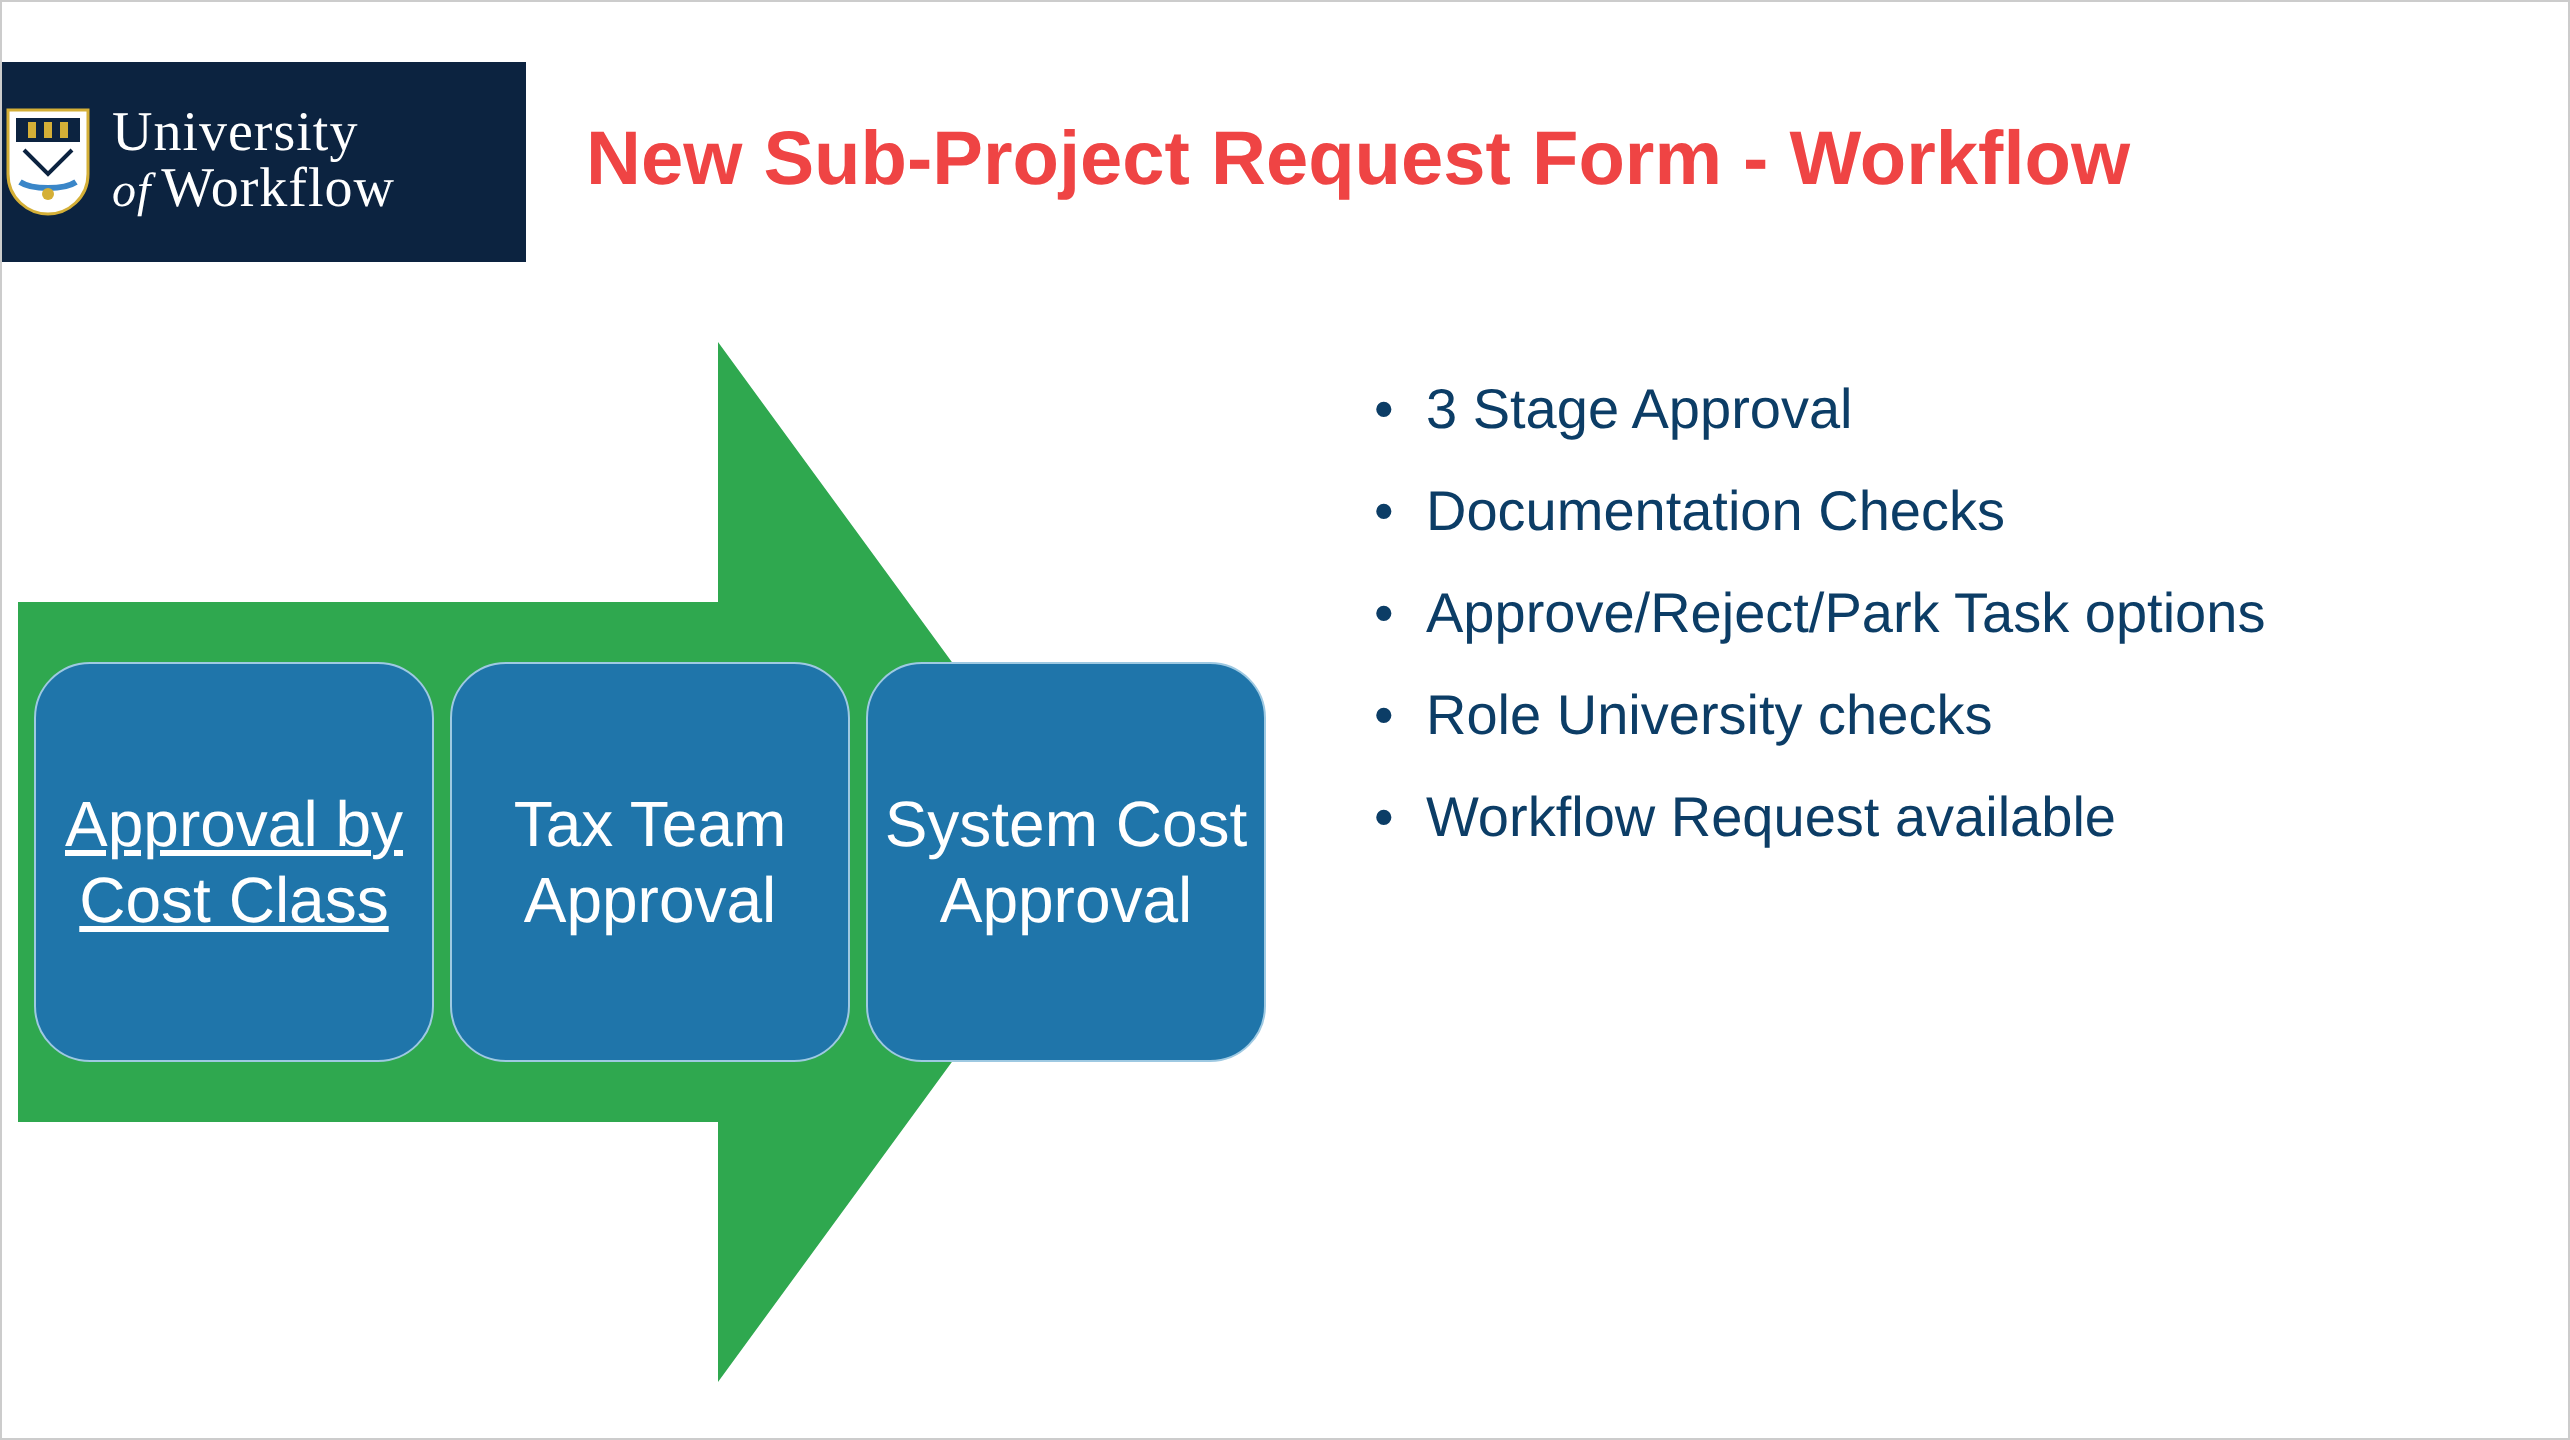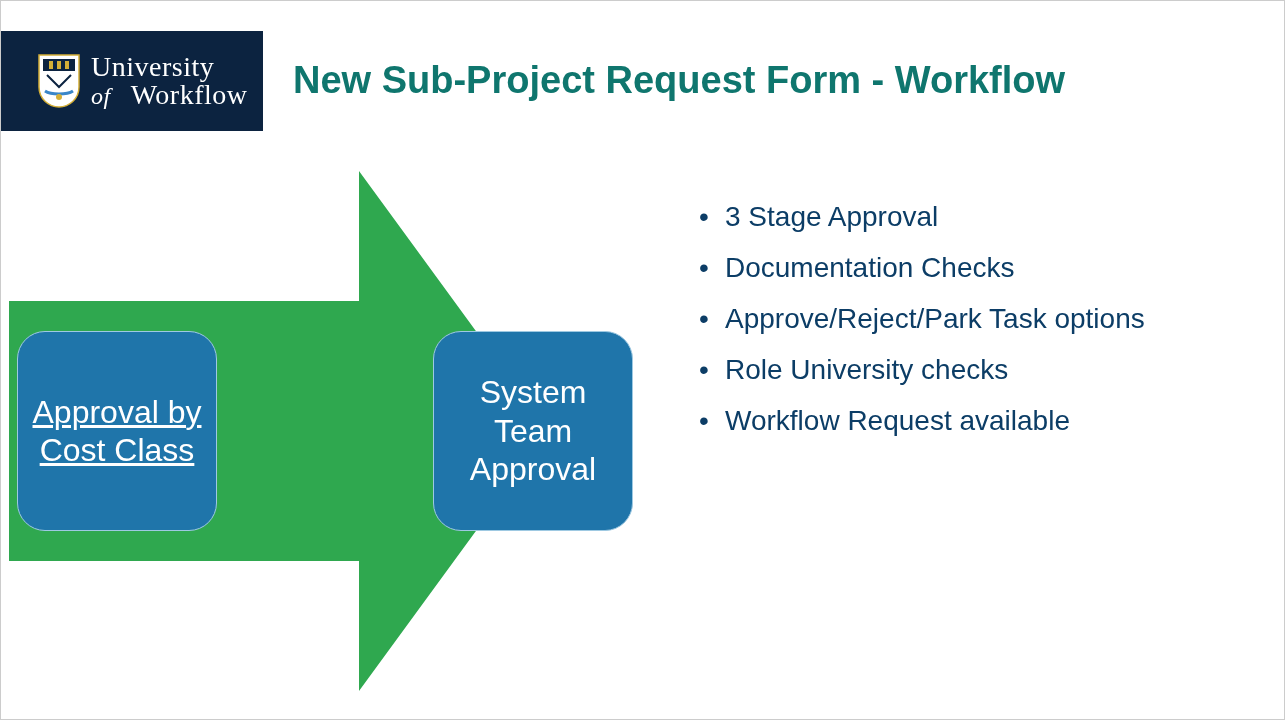--- a/index.html
+++ b/index.html
@@ -21,41 +21,41 @@
   .logo-block {
     position: absolute;
     top: 30px;
     left: 0;
     width: 262px;
     height: 100px;
     background: #0c2340;
     color: #fff;
     display: flex;
     align-items: center;
-    padding-left: 36px;
+    padding-left: 1px;
     box-sizing: border-box;
   }
   .crest {
     width: 44px;
     height: 56px;
     margin-right: 10px;
     flex-shrink: 0;
   }
   .logo-text {
     font-family: Georgia, 'Times New Roman', serif;
     line-height: 1.0;
   }
   .logo-text .l1 { font-size: 28px; letter-spacing: 0.5px; }
   .logo-text .l2 { font-size: 28px; letter-spacing: 0.5px; }
-  .logo-text .of { font-style: italic; font-size: 24px; margin-right: 20px; }
+  .logo-text .of { font-style: italic; font-size: 24px; margin-right: 5px; }
   .title {
     position: absolute;
     top: 58px;
     left: 292px;
-    color: #0f766e;
+    color: #ef4444;
     font-size: 38px;
     font-weight: bold;
   }
   .arrow-wrap {
     position: absolute;
     left: 8px;
     top: 170px;
     width: 650px;
     height: 520px;
   }
@@ -82,21 +82,21 @@
   .stage3 { left: 424px; }
   .bullets {
     position: absolute;
     left: 678px;
     top: 186px;
     width: 560px;
     color: #0c3d66;
     font-size: 28px;
   }
   .bullets ul {
-    margin: 12px;
+    margin: 0;
     padding-left: 28px;
     list-style: none;
   }
   .bullets li {
     position: relative;
     margin-bottom: 16px;
     line-height: 1.25;
     padding-left: 6px;
   }
   .bullets li::before {
@@ -132,21 +132,22 @@
     </div>
   </div>
 
   <div class="title">New Sub-Project Request Form - Workflow</div>
 
   <div class="arrow-wrap">
     <svg width="650" height="520" viewBox="0 0 650 520">
       <polygon points="0,130 350,130 350,0 540,260 350,520 350,390 0,390" fill="#2fa84f"></polygon>
     </svg>
     <div class="stage stage1">Approval by Cost Class</div>
-    <div class="stage stage3">System Team Approval</div>
+    <div class="stage stage2">Tax Team Approval</div>
+    <div class="stage stage3">System Cost Approval</div>
   </div>
 
   <div class="bullets">
     <ul>
       <li>3 Stage Approval</li>
       <li>Documentation Checks</li>
       <li>Approve/Reject/Park Task options</li>
       <li>Role University checks</li>
       <li>Workflow Request available</li>
     </ul>

